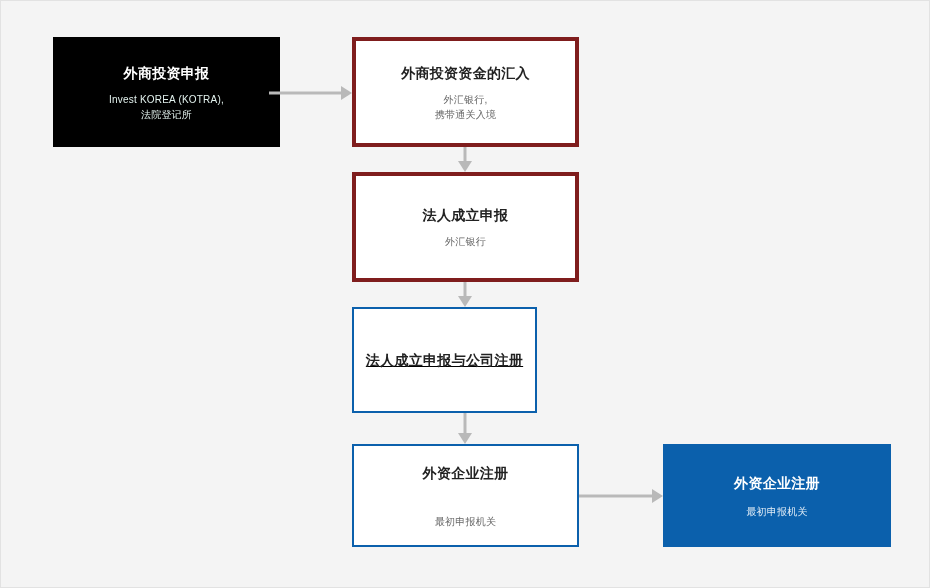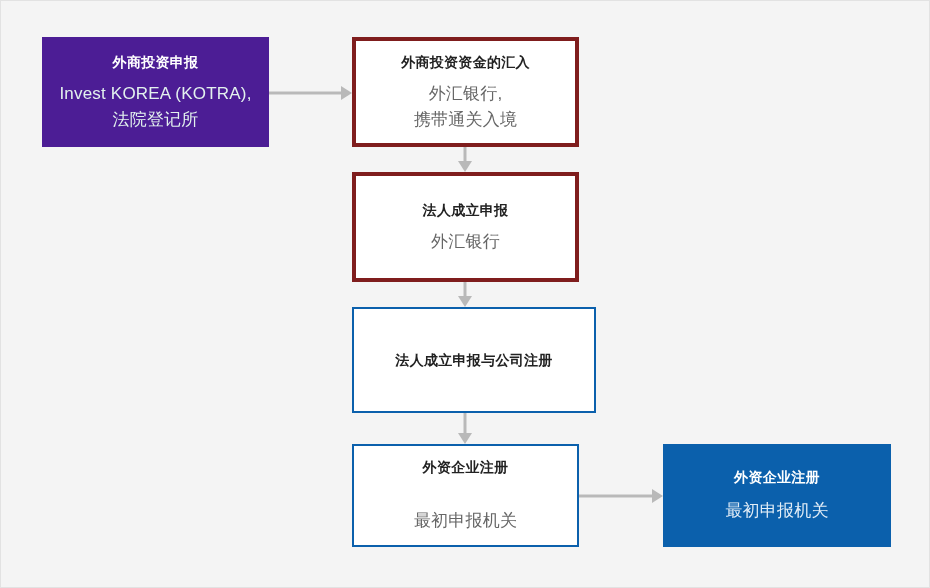--- a/index.html
+++ b/index.html
@@ -33,29 +33,30 @@
     text-align: center;
     line-height: 1.5;
   }
 
   .node .title {
     font-weight: bold;
     font-size: 14px;
     letter-spacing: 0.3px;
   }
   .node .sub {
-    font-size: 17px;
+    font-size: 10px;
     letter-spacing: 0.2px;
   }
   .node .sub-line { display: block; }
 
   
   .node.filled-green {
-    background: #4c1d95;
+    background: #000000;
     border: none;
+    margin-left: 11px;
   }
   .node.filled-green .title { color: #ffffff; }
   .node.filled-green .sub   { color: #e3f2ee; }
 
   .node.filled-blue {
     background: #0b60ac;
     border: none;
   }
   .node.filled-blue .title { color: #ffffff; }
   .node.filled-blue .sub   { color: #e2edf7; }
@@ -154,21 +155,21 @@
     <span class="sub">
       <span class="sub-line">外汇银行</span>
     </span>
   </div>
 
   <div class="conn v" style="left:457px; top:281px; width:14px; height:25px;">
     <div class="line" style="height:15px;"></div>
     <div class="head" style="top:14px;"></div>
   </div>
 
-  <div class="node outline-blue gap-sm" style="left:351px; top:306px; width:244px; height:106px;">
+  <div class="node outline-blue gap-sm" style="left:351px; top:306px; width:185px; height:106px;text-decoration:underline;">
     <span class="title">法人成立申报与公司注册</span>
   </div>
 
   <div class="conn v" style="left:457px; top:412px; width:14px; height:31px;">
     <div class="line" style="height:21px;"></div>
     <div class="head" style="top:20px;"></div>
   </div>
 
   <div class="node outline-blue gap-lg" style="left:351px; top:443px; width:227px; height:103px;">
     <span class="title">外资企业注册</span>

